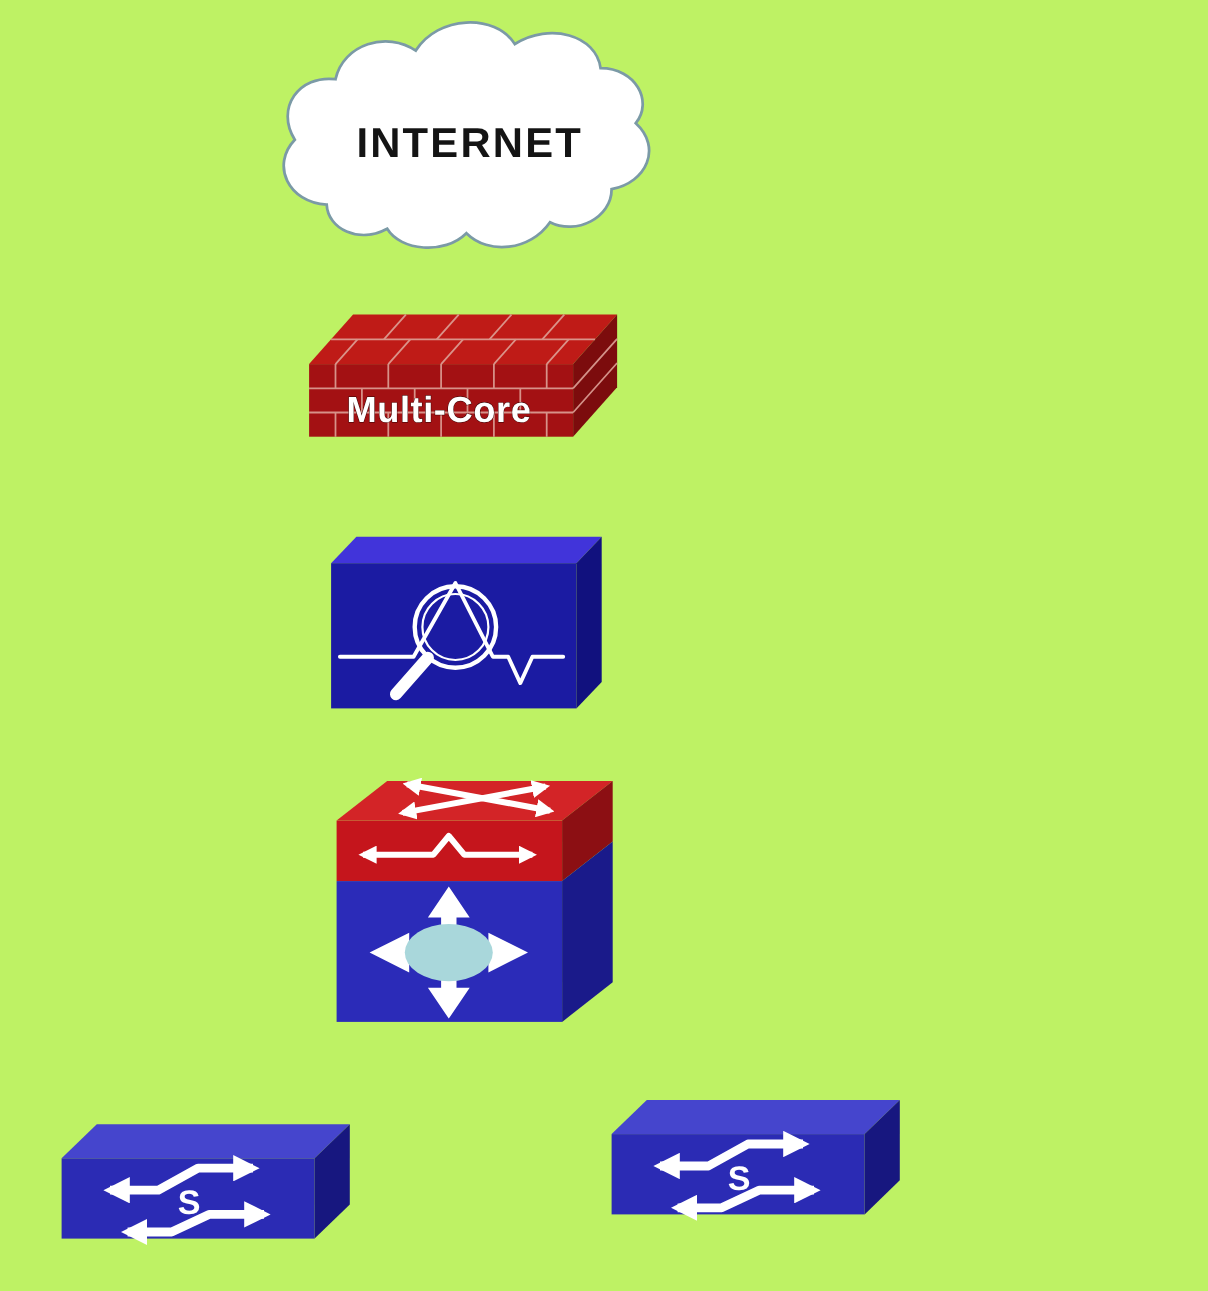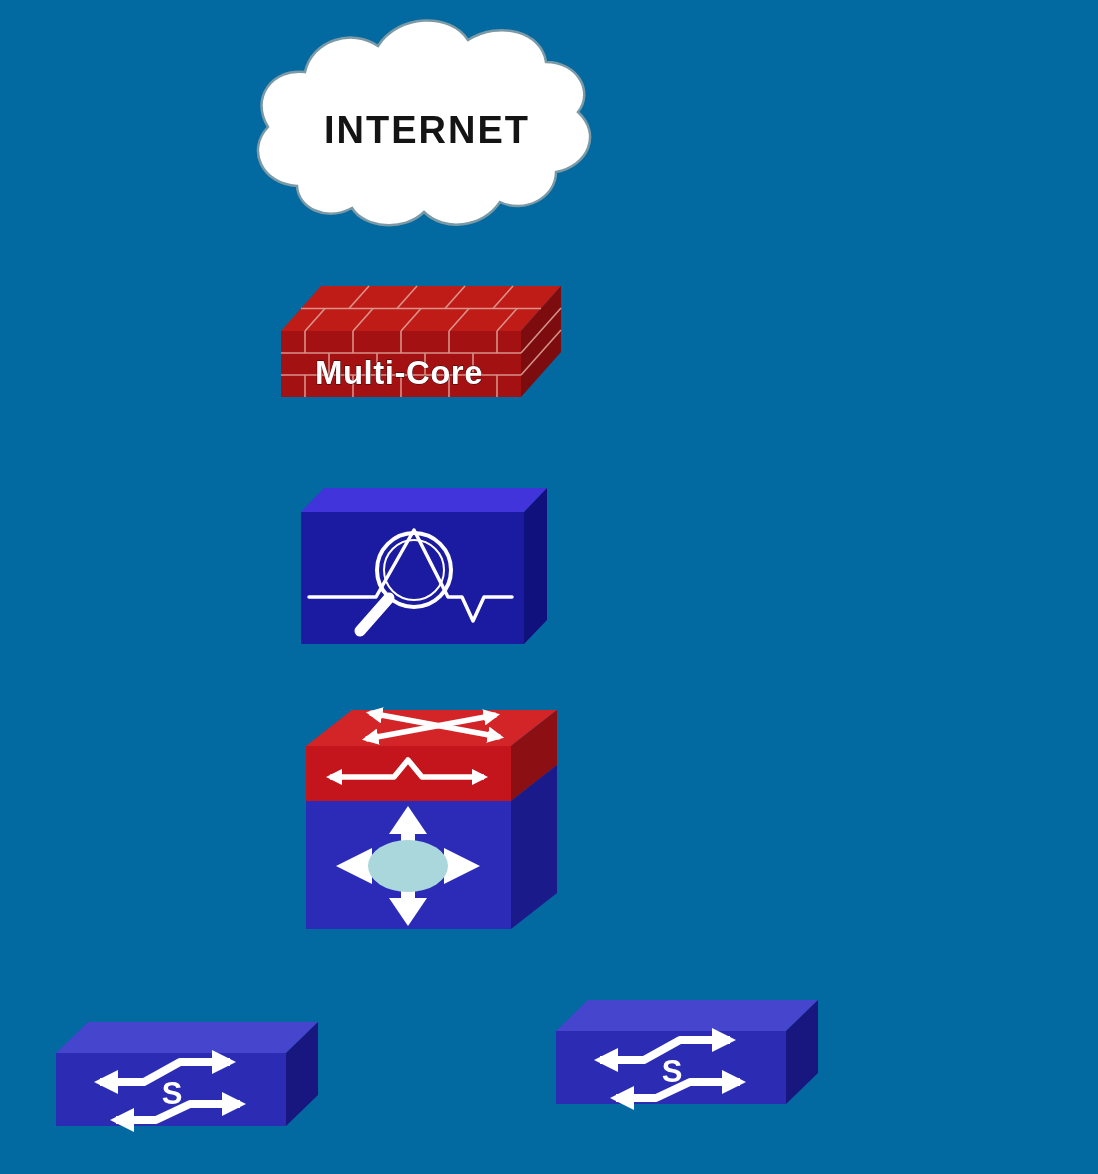--- a/index.html
+++ b/index.html
@@ -1,20 +1,20 @@
 <!DOCTYPE html>
 <html><head>
 <meta charset="utf-8">
 <style>
   html, body { margin: 0; padding: 0; background: #ffffff; }
   .canvas {
     position: relative;
     width: 1098px;
     height: 1174px;
-    background: #0369a1;
+    background: #bef264;
     overflow: hidden;
     font-family: "Liberation Sans", sans-serif;
   }
   svg { position: absolute; inset: 0; display: block; }
   text { font-family: "Liberation Sans", sans-serif; }
   .cloud-label { font-size: 38px; font-weight: bold; letter-spacing: 2px; fill: #141414; }
   .fw-label { font-size: 33px; font-weight: bold; fill: #ffffff; stroke: #2b0404; stroke-width: 0.8px; paint-order: stroke; letter-spacing: 0.5px; }
   .sw-label { font-size: 31px; font-weight: bold; fill: #ffffff; }
 </style>
 </head>

